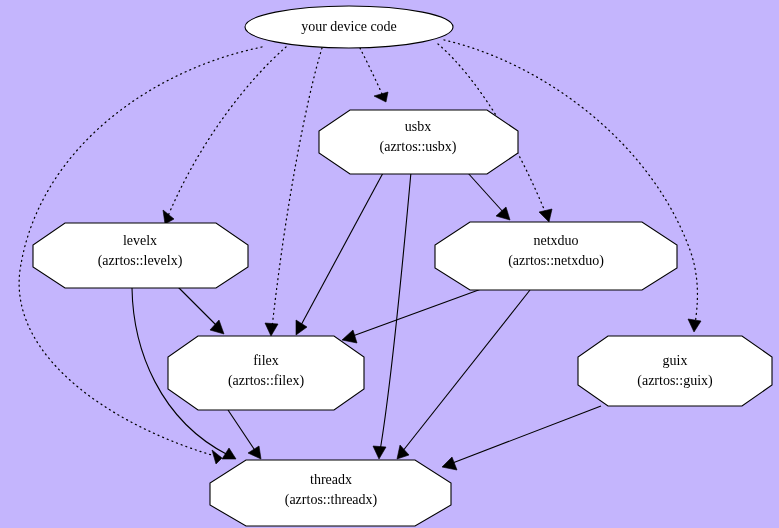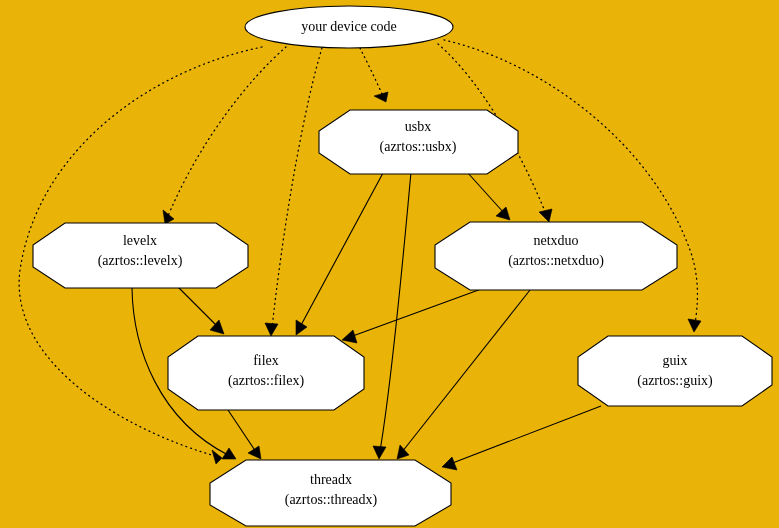--- a/index.html
+++ b/index.html
@@ -8,21 +8,21 @@
     padding: 0;
     background: #ffffff;
   }
   body {
     font-family: "Liberation Serif", "DejaVu Serif", serif;
   }
   #canvas {
     position: relative;
     width: 779px;
     height: 528px;
-    background: #eab308;
+    background: #c4b5fd;
     overflow: hidden;
   }
   #graph-svg {
     position: absolute;
     left: 0;
     top: 0;
     width: 779px;
     height: 528px;
   }
   .node-shape {

